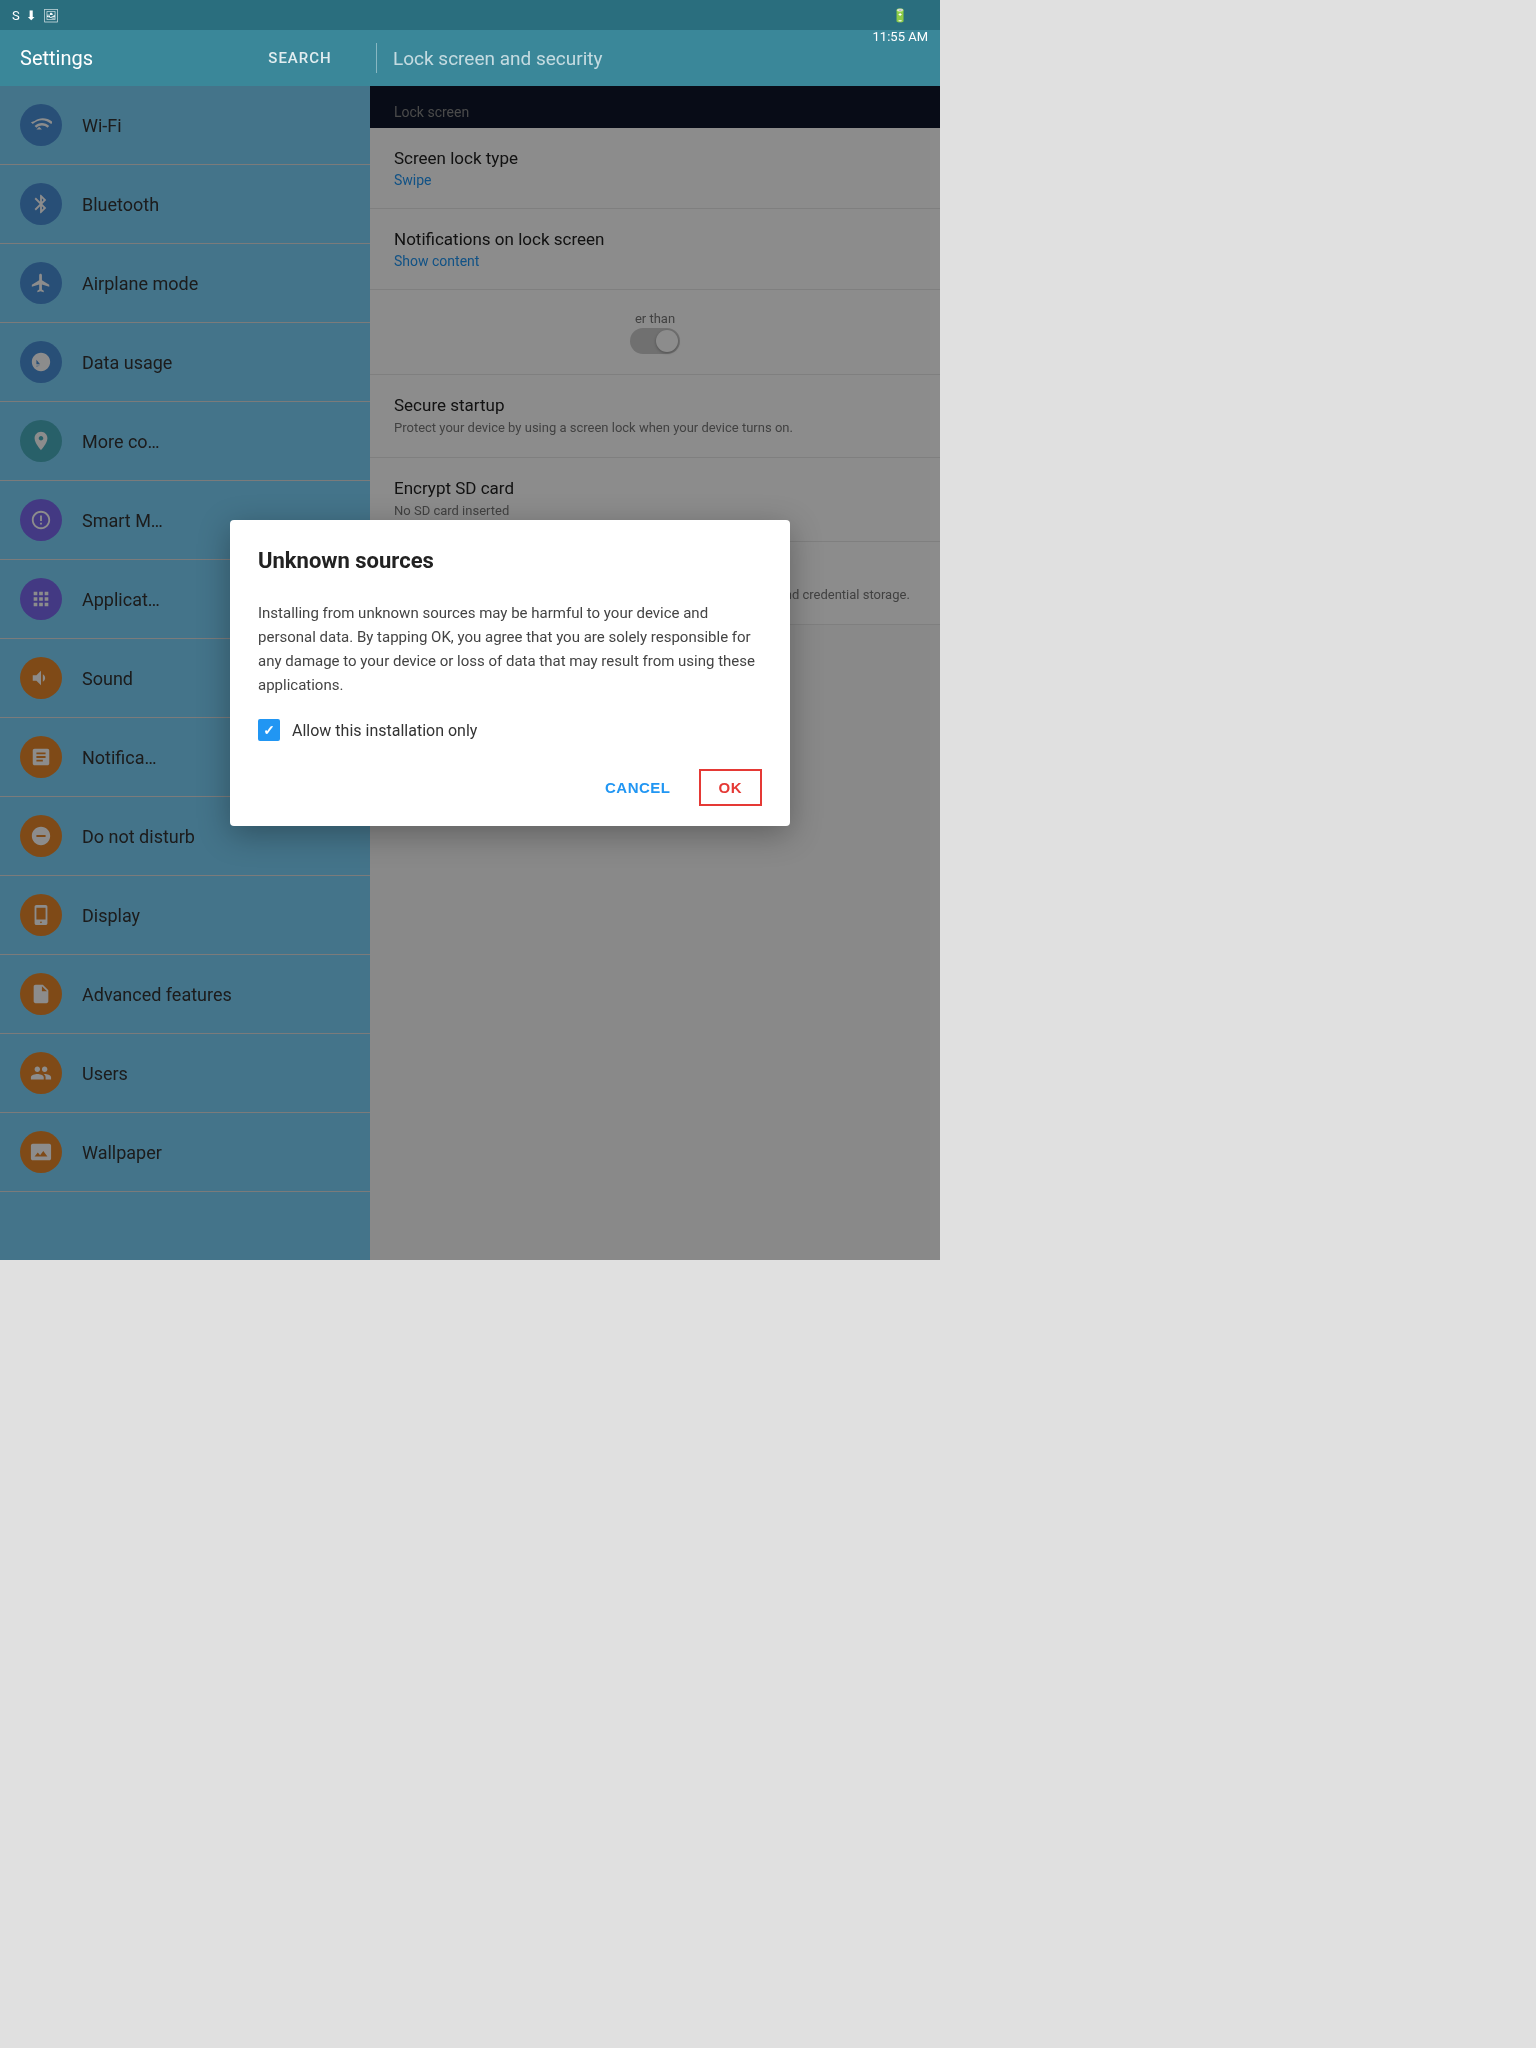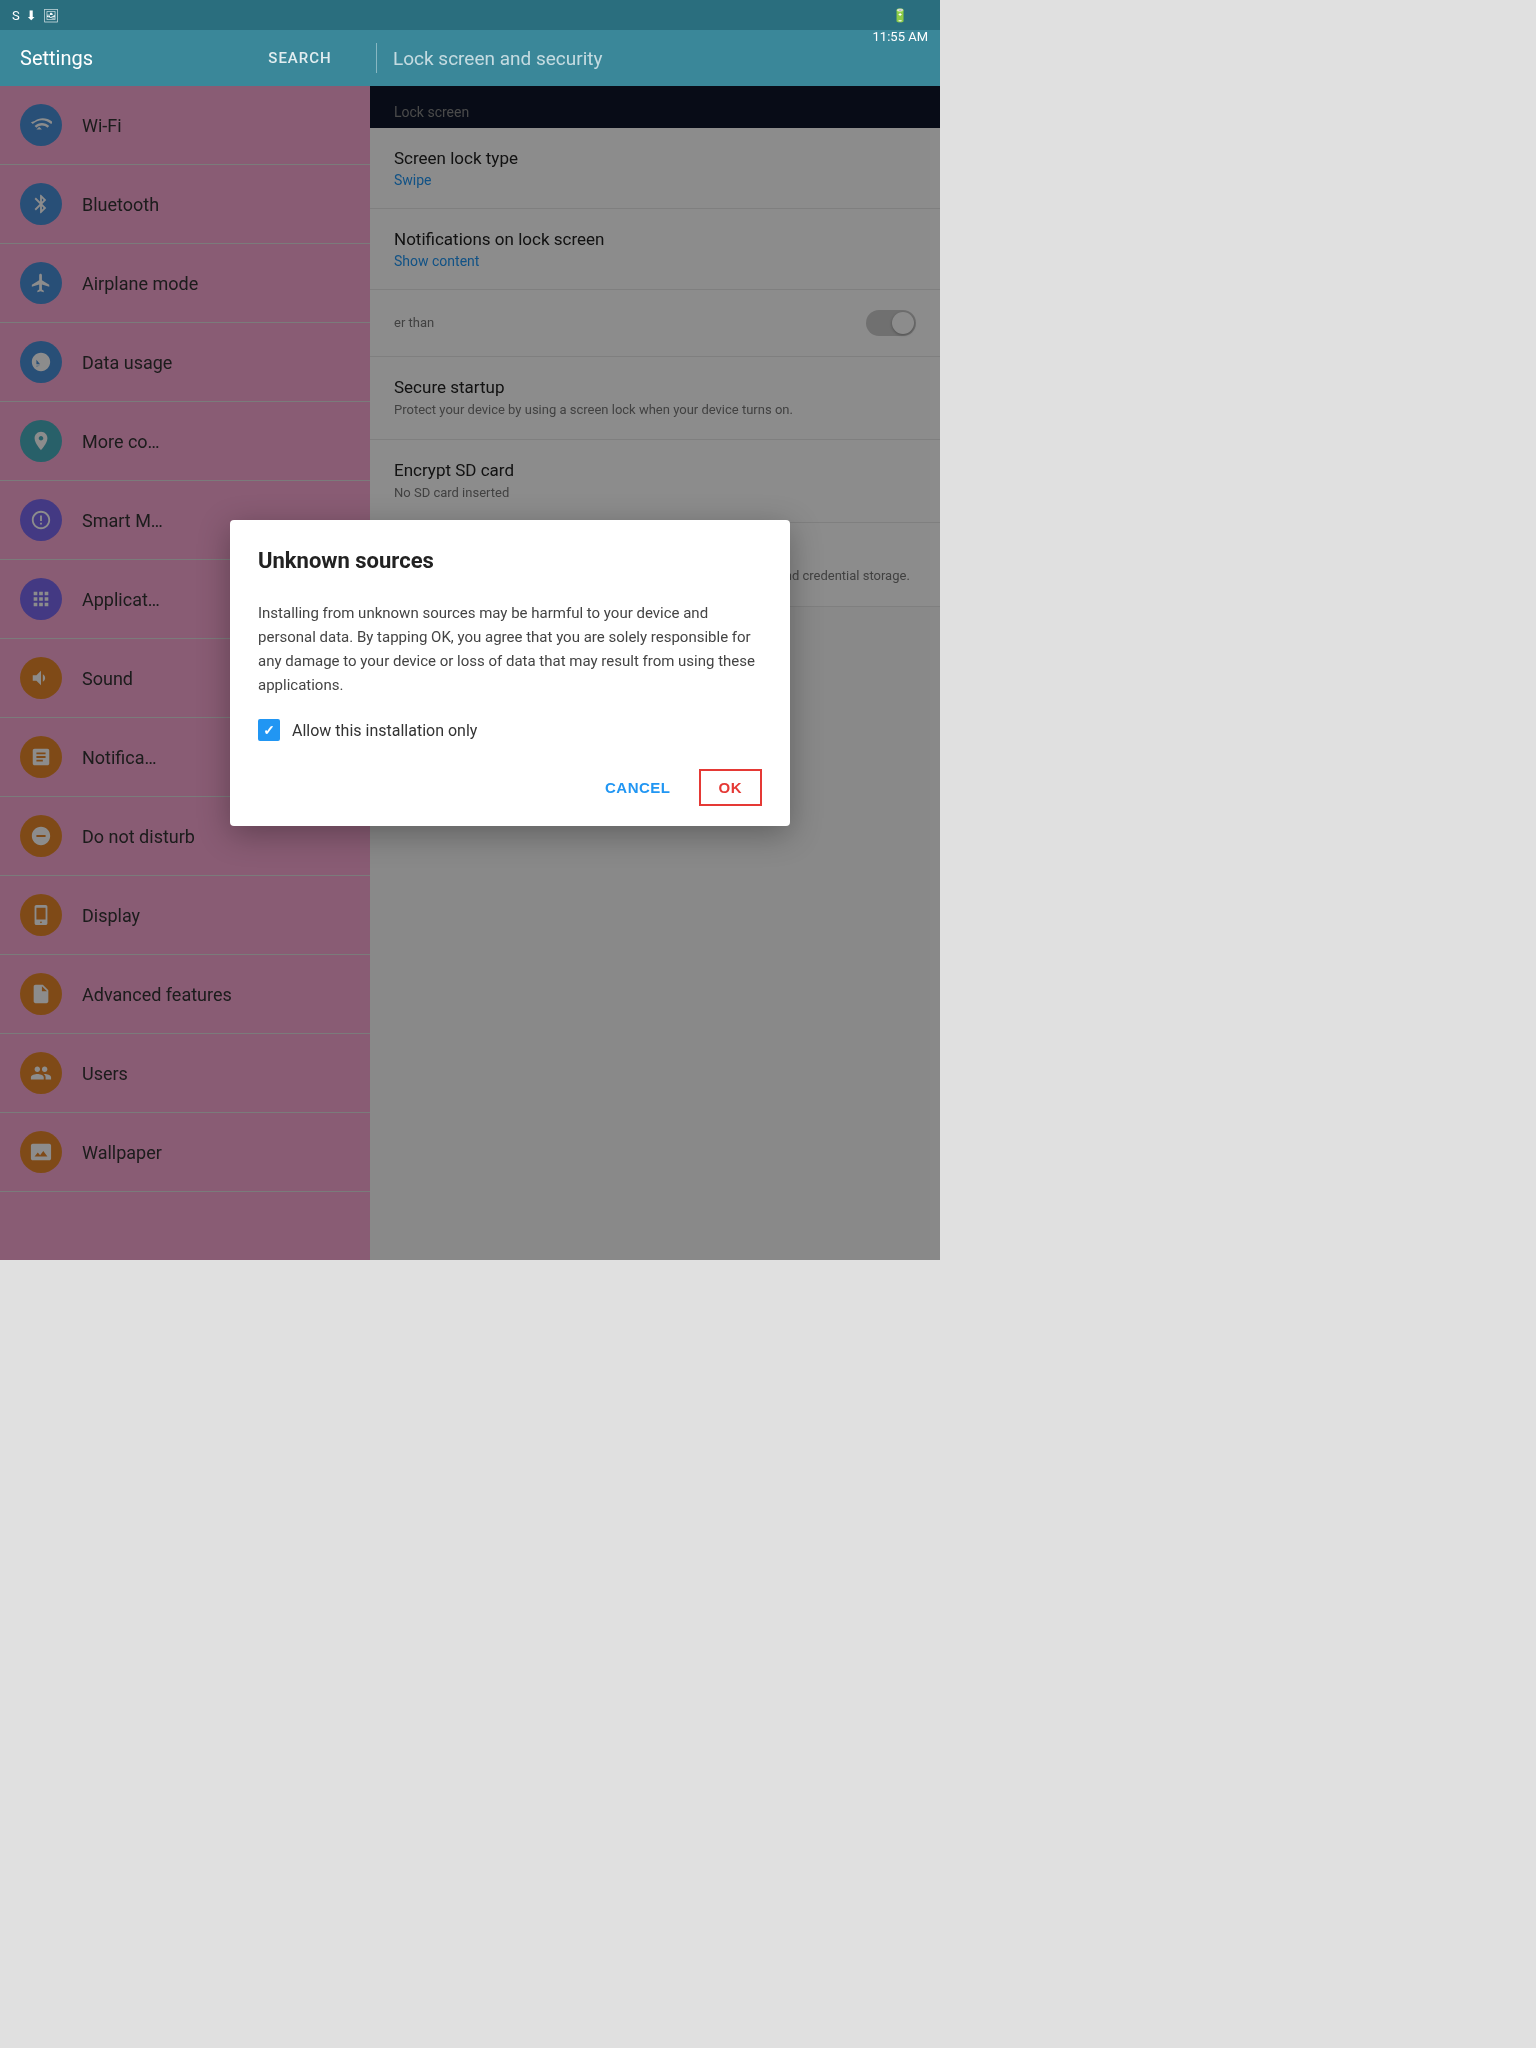--- a/index.html
+++ b/index.html
@@ -79,21 +79,21 @@
     
     .main-content {
       display: flex;
       height: calc(1260px - 86px);
       position: relative;
     }
 
     
     .sidebar {
       width: 370px;
-      background: #f9a8d4;
+      background: #7dd3fc;
       overflow-y: auto;
       flex-shrink: 0;
     }
     .sidebar-item {
       display: flex;
       align-items: center;
       padding: 18px 20px;
       border-bottom: 1px solid #e0e0e0;
       cursor: pointer;
     }
@@ -146,20 +146,21 @@
     }
     .setting-desc {
       font-size: 13px;
       color: #777;
       line-height: 1.4;
     }
     .setting-item-row {
       display: flex;
       align-items: center;
       justify-content: space-between;
+      flex-direction: column;
     }
     .toggle {
       width: 50px;
       height: 26px;
       background: #ccc;
       border-radius: 13px;
       position: relative;
     }
     .toggle::after {
       content: '';

